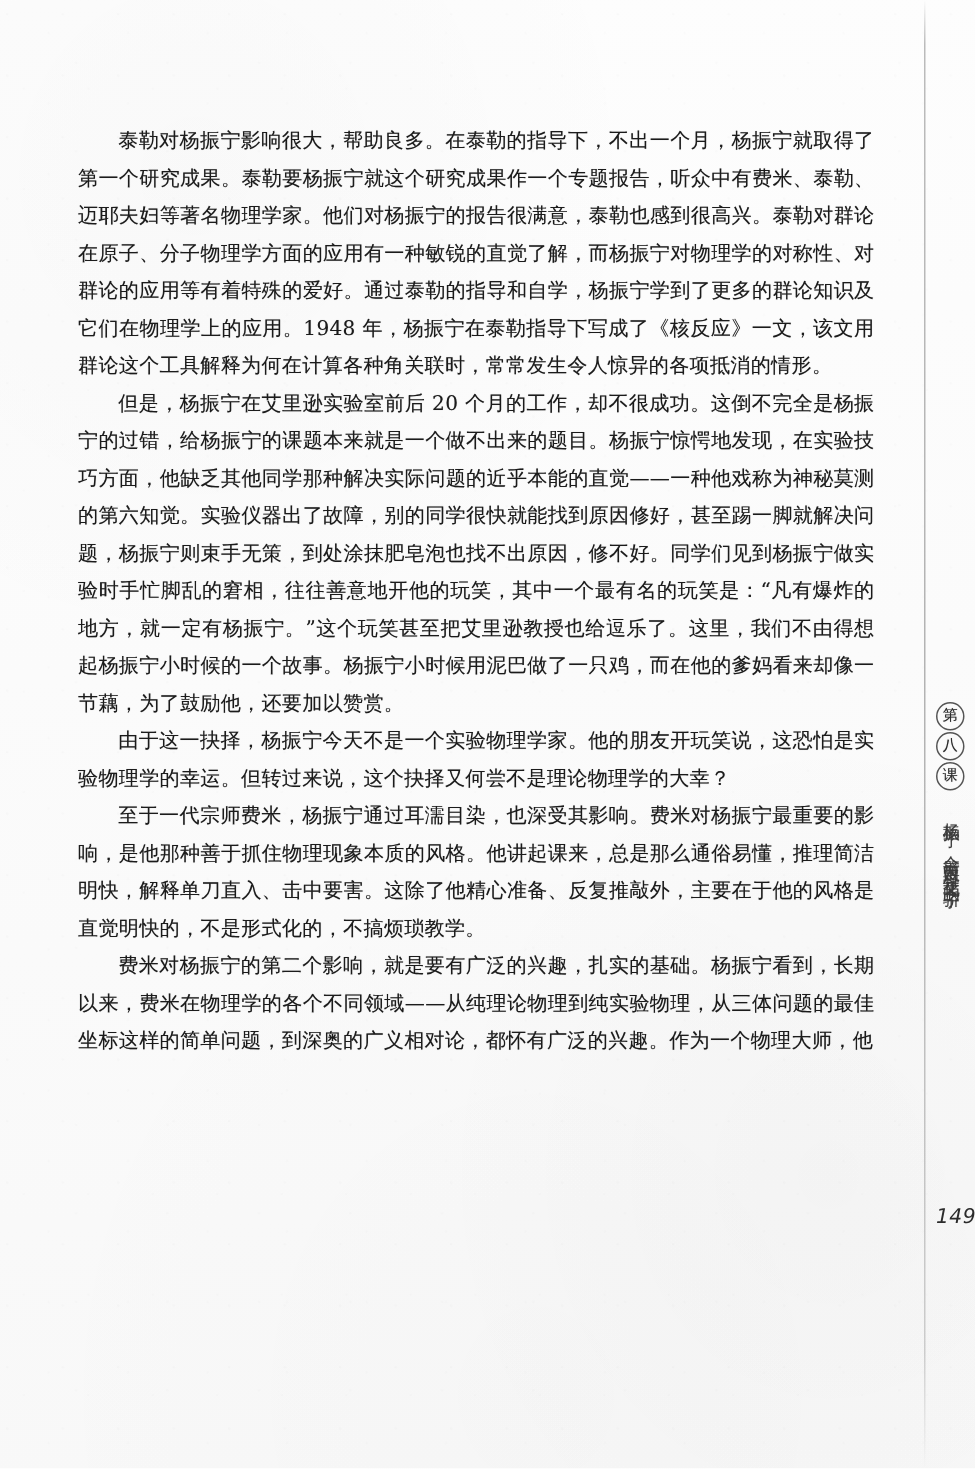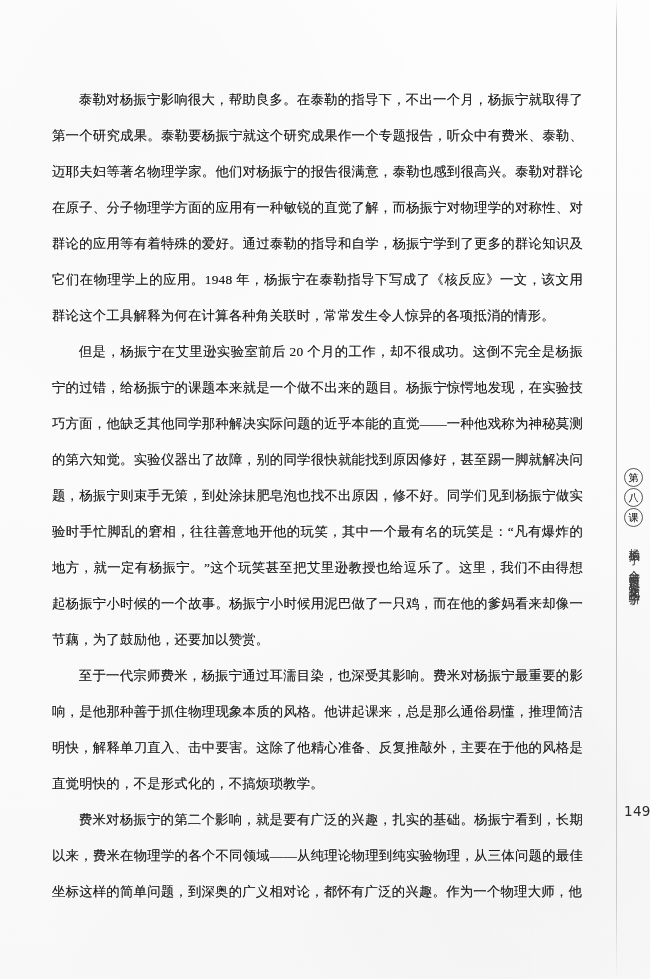--- a/index.html
+++ b/index.html
@@ -45,29 +45,28 @@
     position: absolute;
     left: 52px;
     top: 82px;
     width: 531px;
   }
 
   .para {
     margin: 0;
     text-indent: 2em;
     font-size: 13.4px;
-    line-height: 36px;
+    line-height: 25.0px;
     color: #1b1b1b;
     text-align: justify;
     text-justify: inter-ideograph;
     letter-spacing: 0.2px;
     font-weight: 400;
     -webkit-font-smoothing: antialiased;
     text-shadow: 0 0 0.45px rgba(30,30,30,0.45);
-    font-family: Liberation Serif, serif;
   }
 
   
   .margin-rule {
     position: absolute;
     left: 616px;
     top: 0;
     width: 1px;
     height: 979px;
     background: linear-gradient(
@@ -126,32 +125,34 @@
   }
 
   .page-number {
     position: absolute;
     left: 624px;
     top: 803px;
     font-size: 13.5px;
     color: #2b2b2b;
     font-family: "DejaVu Sans", "Liberation Sans", sans-serif;
     letter-spacing: 0.3px;
+    font-style: italic;
   }
 </style>
 </head>
 <body>
 
 <div class="page">
   <div class="grain"></div>
 </div>
 
 <div class="text-column">
   <p class="para">泰勒对杨振宁影响很大，帮助良多。在泰勒的指导下，不出一个月，杨振宁就取得了第一个研究成果。泰勒要杨振宁就这个研究成果作一个专题报告，听众中有费米、泰勒、迈耶夫妇等著名物理学家。他们对杨振宁的报告很满意，泰勒也感到很高兴。泰勒对群论在原子、分子物理学方面的应用有一种敏锐的直觉了解，而杨振宁对物理学的对称性、对群论的应用等有着特殊的爱好。通过泰勒的指导和自学，杨振宁学到了更多的群论知识及它们在物理学上的应用。1948 年，杨振宁在泰勒指导下写成了《核反应》一文，该文用群论这个工具解释为何在计算各种角关联时，常常发生令人惊异的各项抵消的情形。</p>
   <p class="para">但是，杨振宁在艾里逊实验室前后 20 个月的工作，却不很成功。这倒不完全是杨振宁的过错，给杨振宁的课题本来就是一个做不出来的题目。杨振宁惊愕地发现，在实验技巧方面，他缺乏其他同学那种解决实际问题的近乎本能的直觉——一种他戏称为神秘莫测的第六知觉。实验仪器出了故障，别的同学很快就能找到原因修好，甚至踢一脚就解决问题，杨振宁则束手无策，到处涂抹肥皂泡也找不出原因，修不好。同学们见到杨振宁做实验时手忙脚乱的窘相，往往善意地开他的玩笑，其中一个最有名的玩笑是：“凡有爆炸的地方，就一定有杨振宁。”这个玩笑甚至把艾里逊教授也给逗乐了。这里，我们不由得想起杨振宁小时候的一个故事。杨振宁小时候用泥巴做了一只鸡，而在他的爹妈看来却像一节藕，为了鼓励他，还要加以赞赏。</p>
+  <p class="para">由于这一抉择，杨振宁今天不是一个实验物理学家。他的朋友开玩笑说，这恐怕是实验物理学的幸运。但转过来说，这个抉择又何尝不是理论物理学的大幸？</p>
   <p class="para">至于一代宗师费米，杨振宁通过耳濡目染，也深受其影响。费米对杨振宁最重要的影响，是他那种善于抓住物理现象本质的风格。他讲起课来，总是那么通俗易懂，推理简洁明快，解释单刀直入、击中要害。这除了他精心准备、反复推敲外，主要在于他的风格是直觉明快的，不是形式化的，不搞烦琐教学。</p>
   <p class="para">费米对杨振宁的第二个影响，就是要有广泛的兴趣，扎实的基础。杨振宁看到，长期以来，费米在物理学的各个不同领域——从纯理论物理到纯实验物理，从三体问题的最佳坐标这样的简单问题，到深奥的广义相对论，都怀有广泛的兴趣。作为一个物理大师，他</p>
 </div>
 
 <div class="margin-rule"></div>
 
 <div class="side-block">
   <div class="lesson-badges">
     <div class="badge">第</div>
     <div class="badge">八</div>

